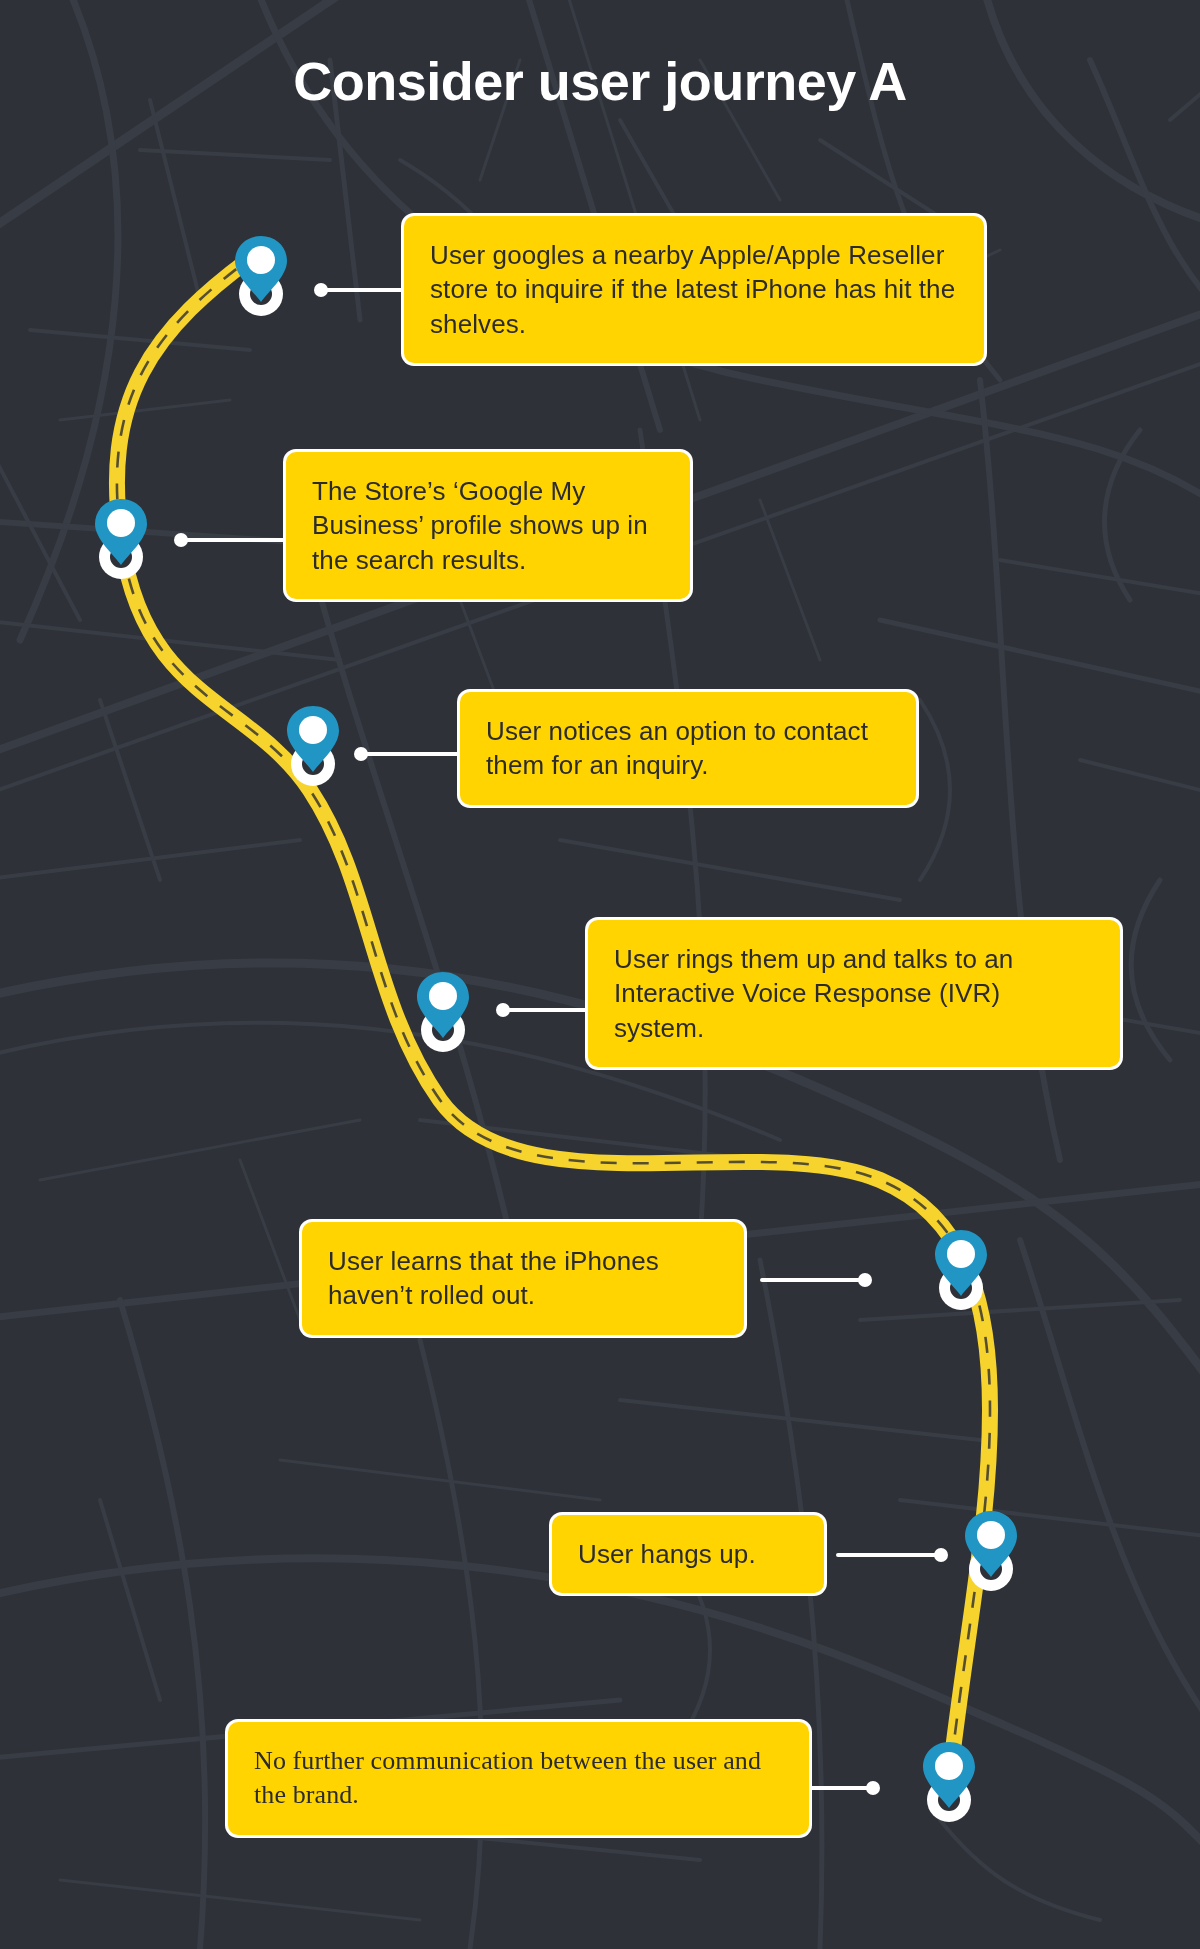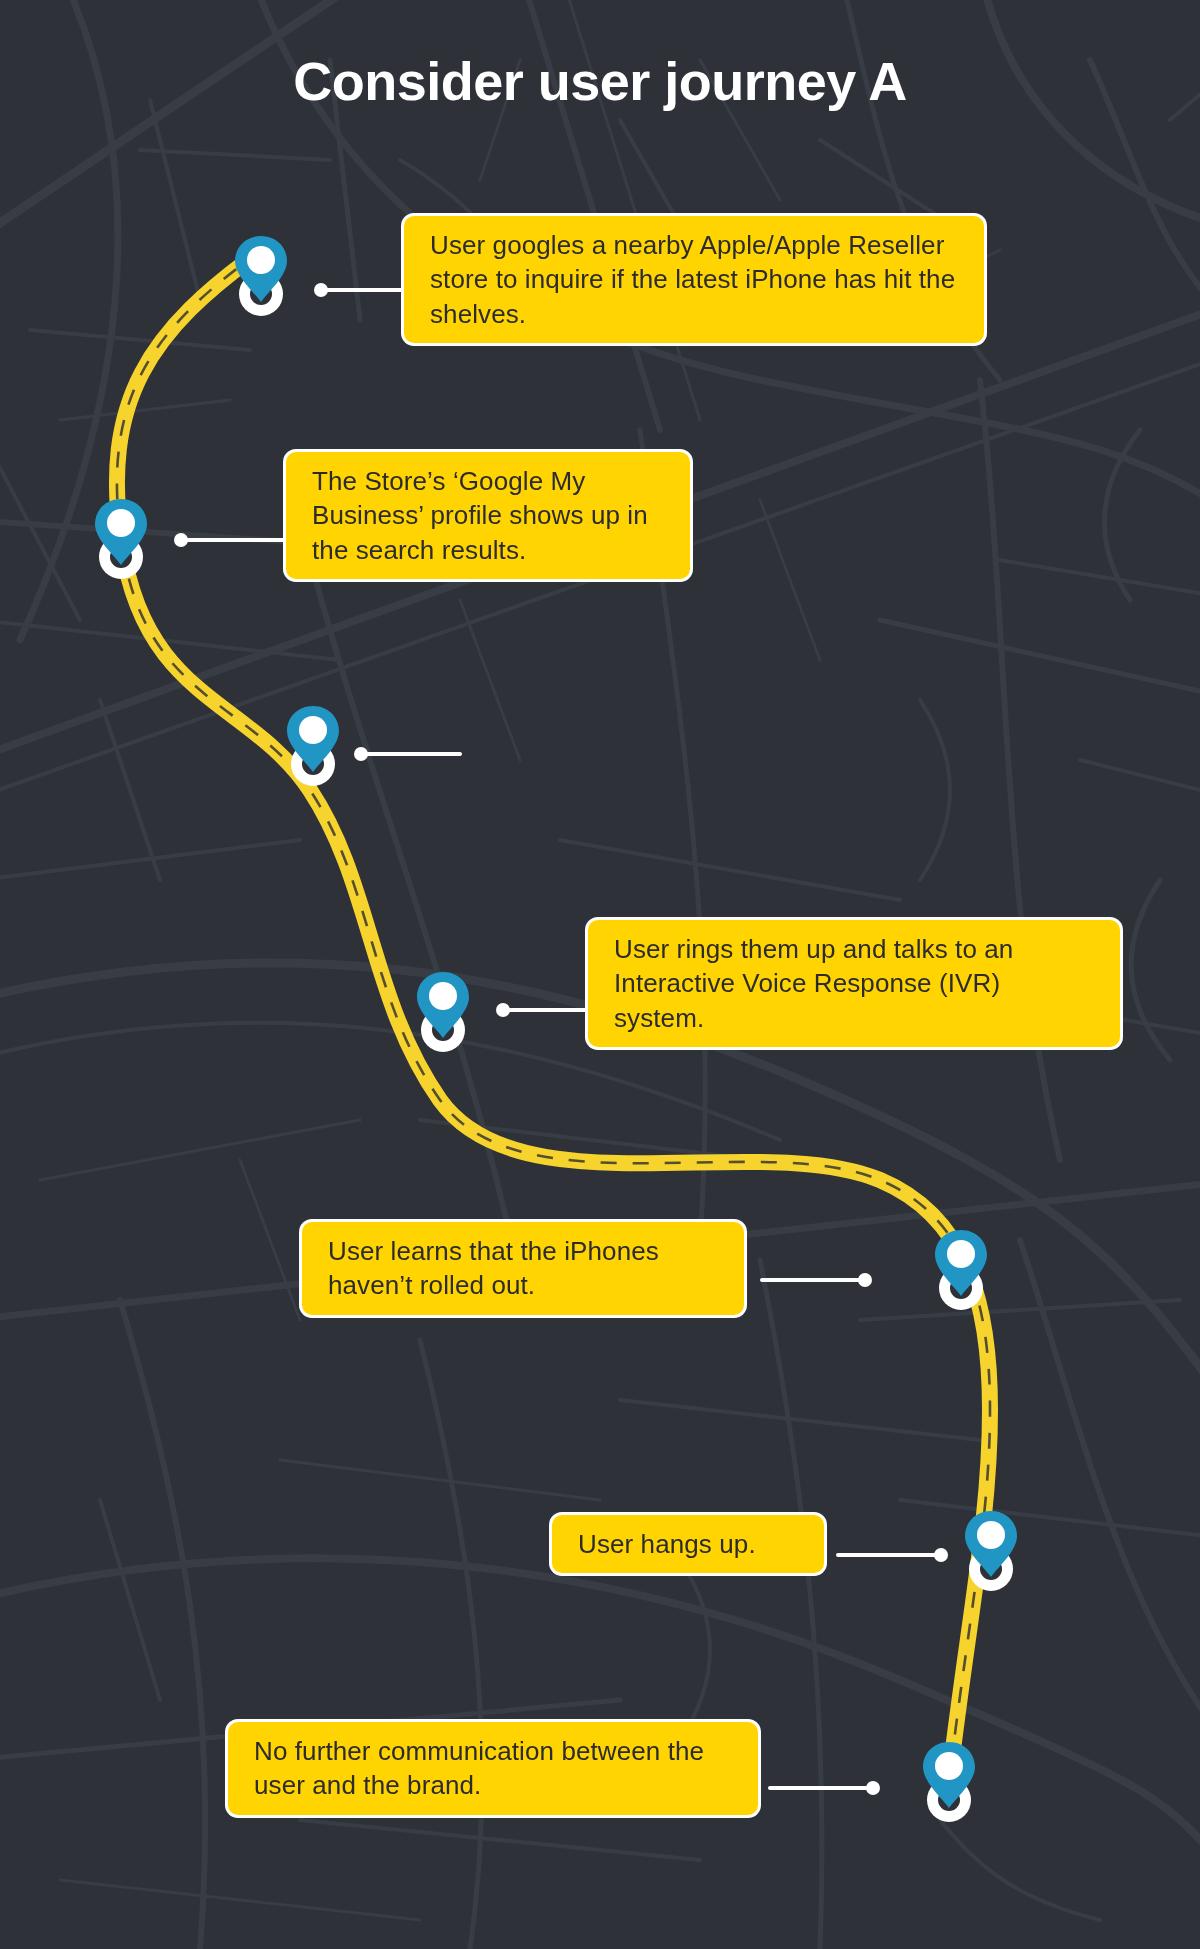--- a/index.html
+++ b/index.html
@@ -40,21 +40,21 @@
     z-index:2;
     pointer-events:none;
   }
   
   .callout{
     position:absolute;
     background:#ffd400;
     color:#2b2b30;
     border-radius:10px;
     box-shadow:0 0 0 3px #ffffff;
-    padding:12px 26px;
+    padding:22px 26px;
     font-size:26px;
     line-height:1.32;
     letter-spacing:0.1px;
     z-index:6;
     box-sizing:border-box;
   }
   .callout p{margin:0;}
   
   .conn{
     position:absolute;
@@ -260,30 +260,33 @@
     </div>
 
   <div class="callout" style="left:404px; top:216px; width:580px;">
     <p>User googles a nearby Apple/Apple Reseller store to inquire if the latest iPhone has hit the shelves.</p>
   </div>
 
   <div class="callout" style="left:286px; top:452px; width:404px;">
     <p>The Store’s ‘Google My Business’ profile shows up in the search results.</p>
   </div>
 
+  <div class="callout" style="left:460px; top:692px; width:456px;">
+    <p>User notices an option to contact them for an inquiry.</p>
+  </div>
 
   <div class="callout" style="left:588px; top:920px; width:532px;">
     <p>User rings them up and talks to an Interactive Voice Response (IVR) system.</p>
   </div>
 
   <div class="callout" style="left:552px; top:1515px; width:272px;">
     <p>User hangs up.</p>
   </div>
 
   <div class="callout" style="left:302px; top:1222px; width:442px;">
     <p>User learns that the iPhones haven’t rolled out.</p>
   </div>
 
-  <div class="callout" style="left:228px; top:1722px; width:530px;">
+  <div class="callout" style="left:228px; top:1722px; width:581px;font-family:Liberation Serif, serif;">
     <p>No further communication between the user and the brand.</p>
   </div>
 
 </div>
 
 </body></html>

